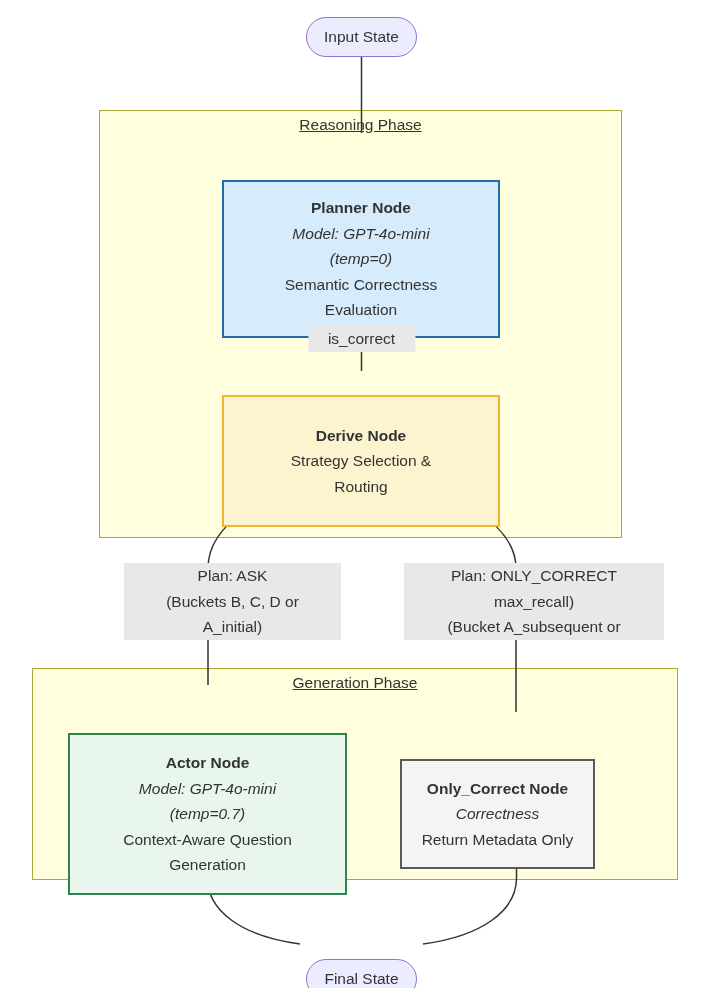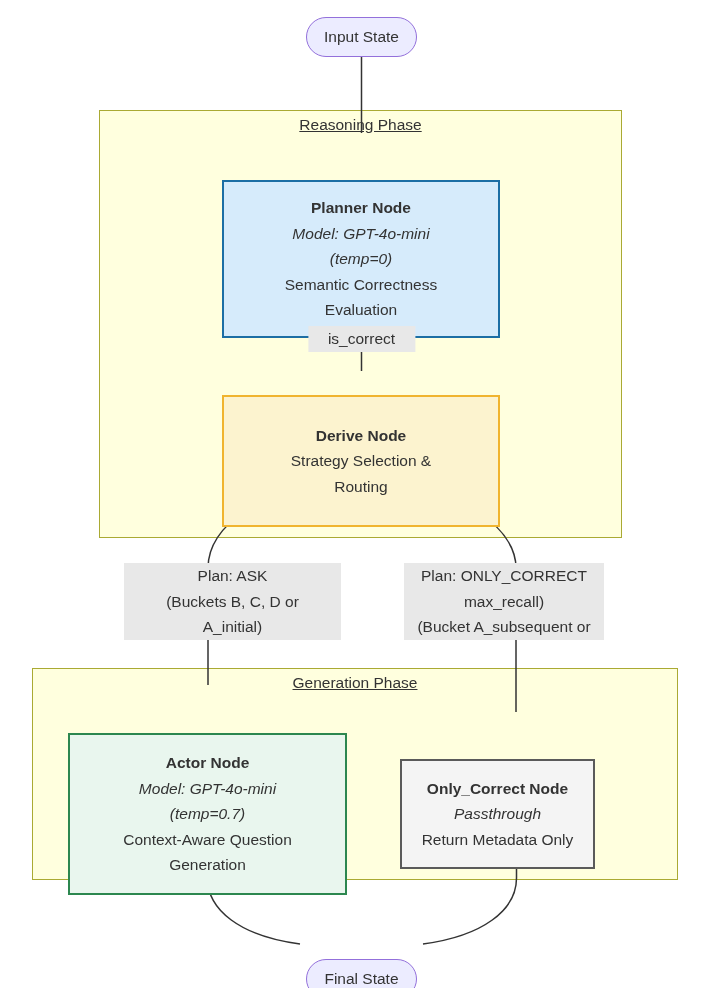--- a/index.html
+++ b/index.html
@@ -86,31 +86,31 @@
   <div class="node actor" style="left:68px;top:693px;width:279px;height:162px;">
     <div class="nt">Actor Node</div>
     <div class="ni">Model: GPT-4o-mini</div>
     <div class="ni">(temp=0.7)</div>
     <div>Context-Aware Question</div>
     <div>Generation</div>
   </div>
 
   <div class="node only" style="left:400px;top:719px;width:195px;height:110px;">
     <div class="nt">Only_Correct Node</div>
-    <div class="ni">Passthrough</div>
+    <div class="ni">Correctness</div>
     <div>Return Metadata Only</div>
   </div>
 
   <div class="elabel single" style="left:361.5px;top:326px;">is_correct</div>
 
   <div class="elabel" style="left:100px;top:563px;width:217px;height:77px;margin-left:24px;">
     <div>Plan: ASK</div>
     <div>(Buckets B, C, D or</div>
     <div>A_initial)</div>
   </div>
 
-  <div class="elabel" style="left:404px;top:563px;width:200px;height:77px;">
+  <div class="elabel" style="left:404px;top:563px;width:260px;height:77px;">
     <div>Plan: ONLY_CORRECT</div>
     <div>max_recall)</div>
     <div>(Bucket A_subsequent or</div>
   </div>
 
 </div>
 
 </body></html>

